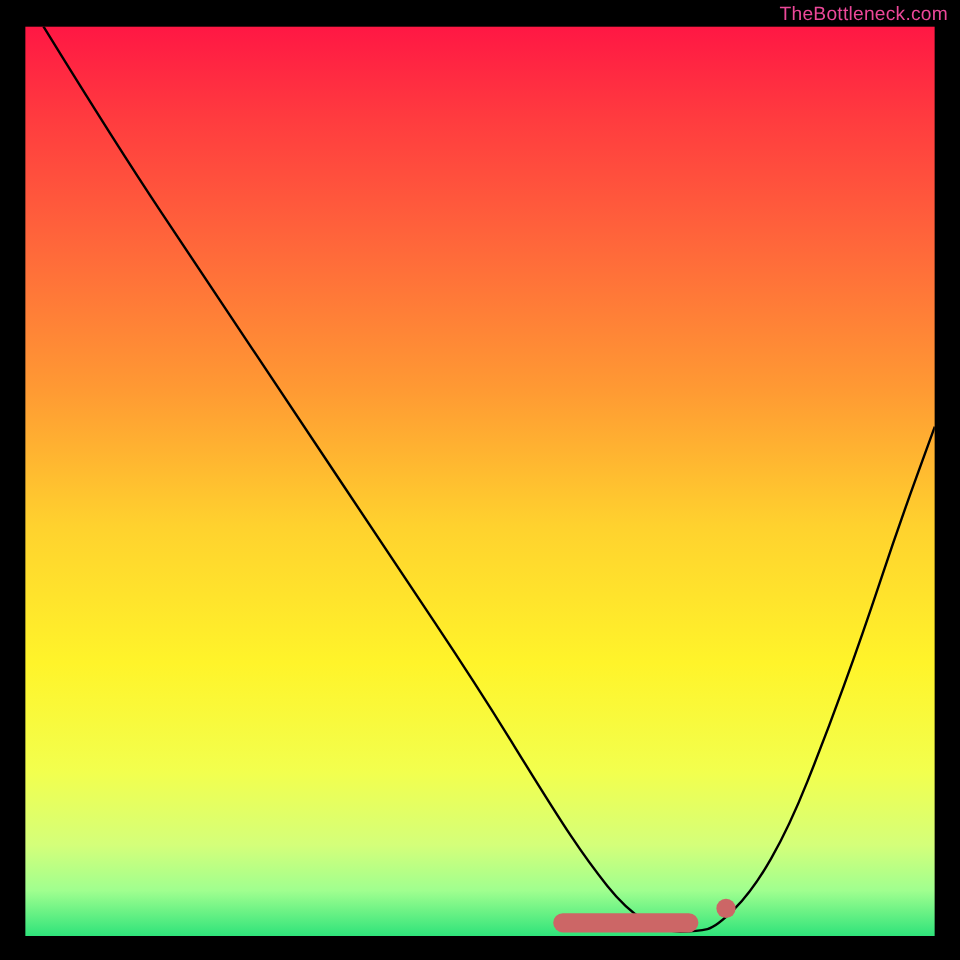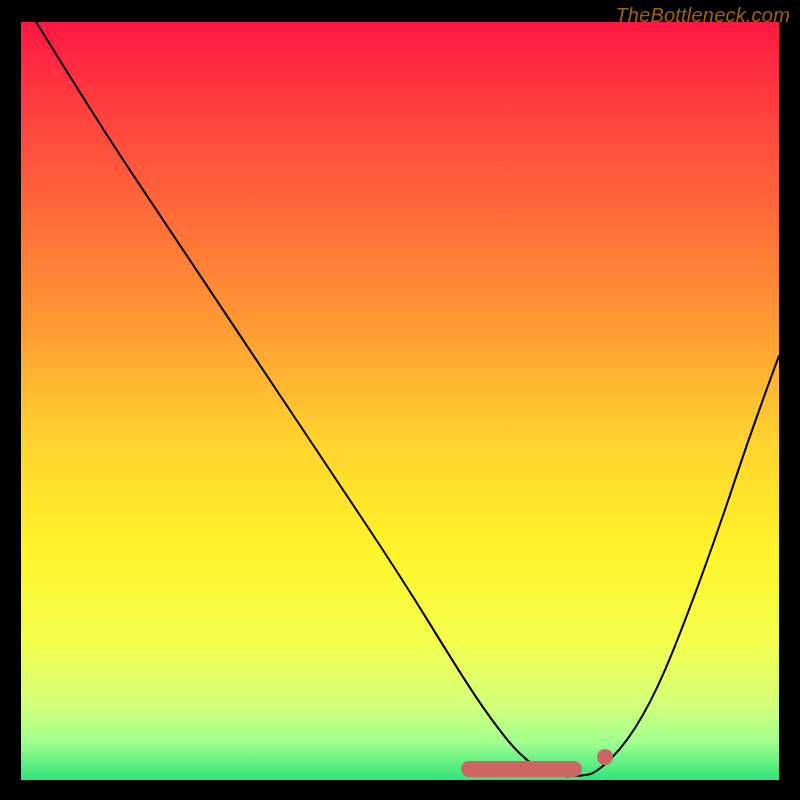--- a/index.html
+++ b/index.html
@@ -8,26 +8,25 @@
     width: 800px;
     height: 800px;
     background: #000;
     font-family: Arial, Helvetica, sans-serif;
     position: relative;
   }
   .watermark {
     position: absolute;
     top: 4px;
     right: 10px;
-    font-size: 20px;
-    color: #a16207;
+    font-size: 16px;
+    color: #ec4899;
     font-weight: 500;
     letter-spacing: 0.2px;
     z-index: 20;
-    font-style: italic;
   }
   .plot-frame {
     position: absolute;
     left: 21px;
     top: 22px;
     width: 758px;
     height: 758px;
     background: #000;
   }
   .plot-bg {

